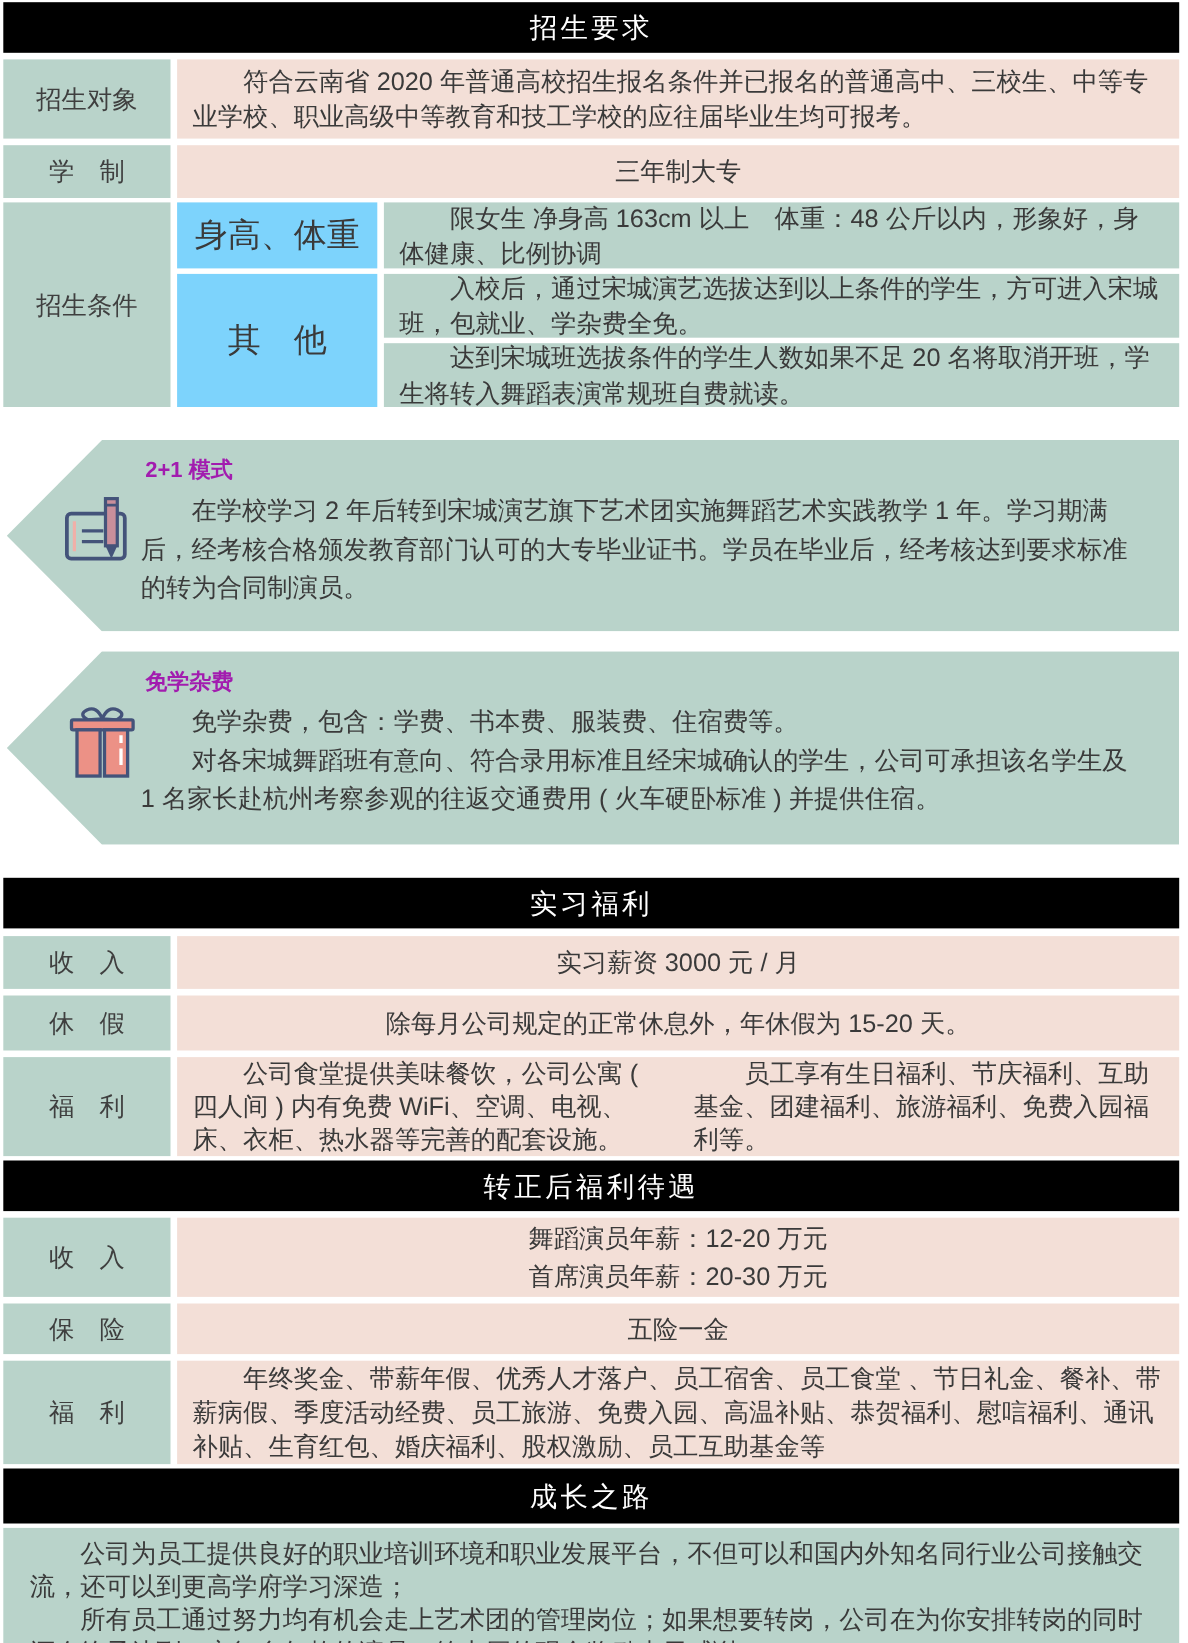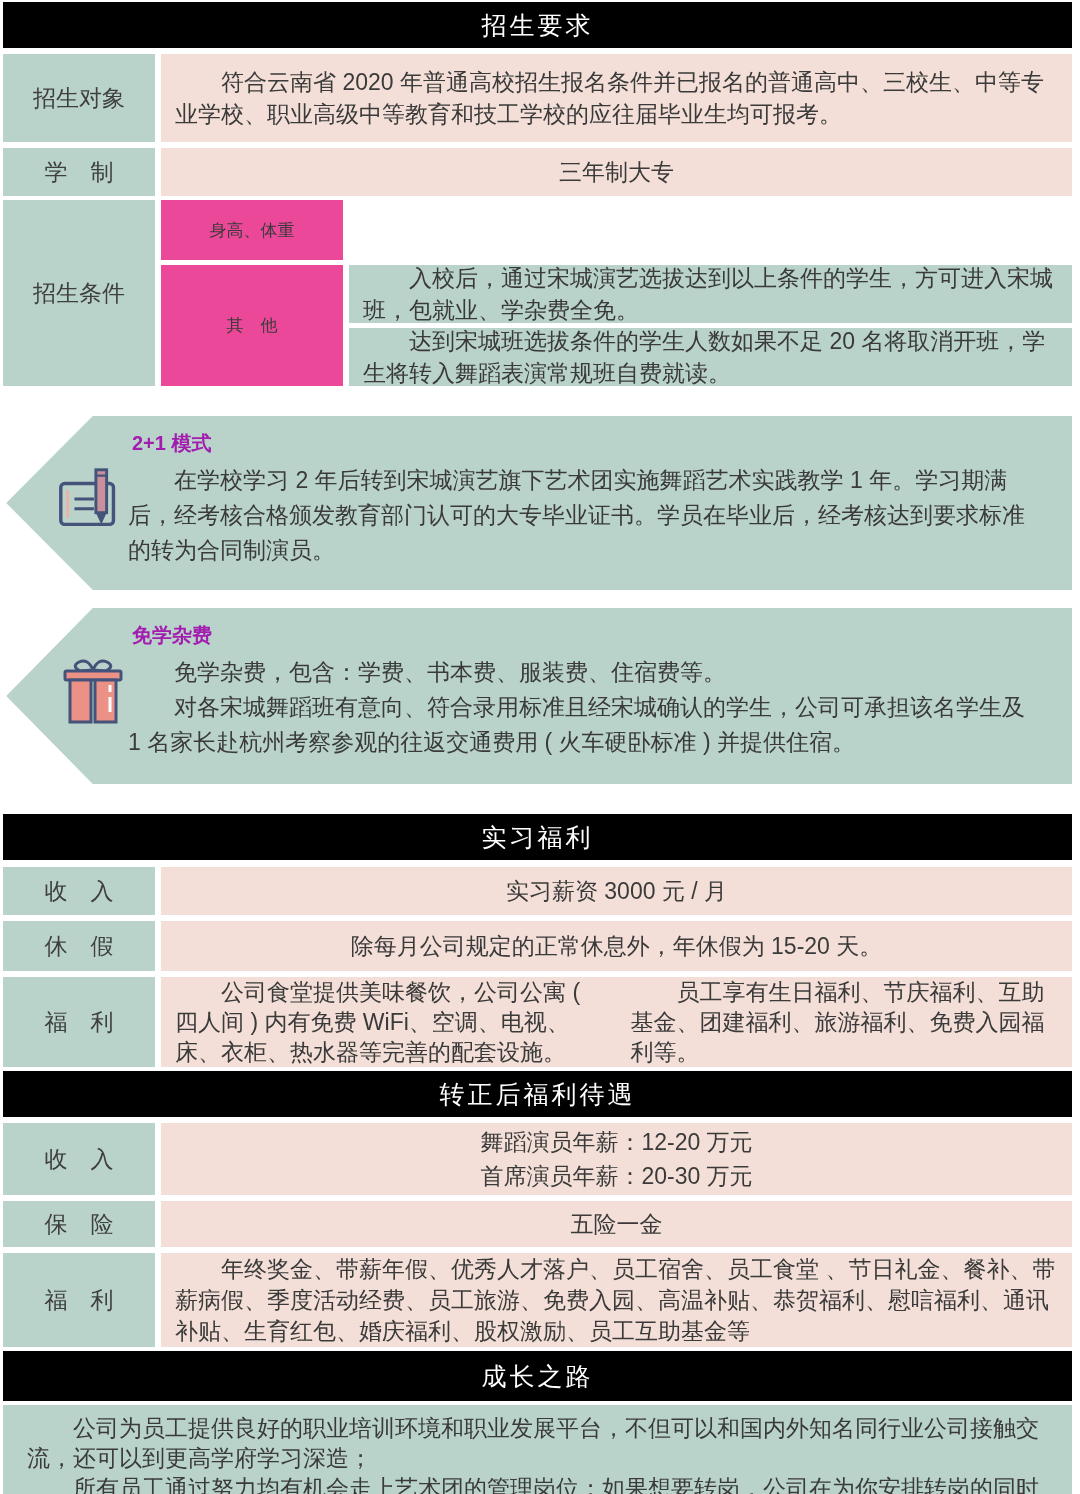--- a/index.html
+++ b/index.html
@@ -29,22 +29,22 @@
   .teal{background:#b9d3ca;}
   .center{justify-content:center;font-size:23px;}
   .txt{
     margin:0;padding:0 14px;font-size:23px;line-height:32px;
     text-indent:2em;text-align:left;width:100%;box-sizing:border-box;
   }
   .cond-right{flex:1;margin-left:6px;display:flex;flex-direction:column;}
   .cond-sub{display:flex;}
   .cond-sub + .cond-sub{margin-top:5px;}
   .sublbl{
-    width:182px;flex:0 0 182px;background:#ec4899;
-    display:flex;align-items:center;justify-content:center;font-size:17px;
+    width:182px;flex:0 0 182px;background:#7dd3fc;
+    display:flex;align-items:center;justify-content:center;font-size:30px;
   }
   .stack{flex:1;display:flex;flex-direction:column;align-items:center;}
   .stack .cell{margin-left:6px;}
   .stack .cell + .cell{margin-top:5px;}
   .banner{
     position:relative;background:#b9d3ca;
     margin-top:30px;
     clip-path:polygon(8.4% 0,100% 0,100% 100%,8.4% 100%,0.3% 50%);
     box-sizing:border-box;
     padding:12px 28px 10px 125px;
@@ -65,37 +65,40 @@
   .b2{margin-top:18px;}
 </style>
 </head>
 <body>
 
 <div class="page">
 
   <section>
     <div class="hdr">招生要求</div>
 
-    <div class="row" style="height:88px">
+    <div class="row" style="height:72px">
       <div class="lbl">招生对象</div>
       <div class="cell pink">
         <p class="txt">符合云南省 2020 年普通高校招生报名条件并已报名的普通高中、三校生、中等专业学校、职业高级中等教育和技工学校的应往届毕业生均可报考。</p>
       </div>
     </div>
 
     <div class="row" style="height:48px">
       <div class="lbl">学　制</div>
       <div class="cell pink center">三年制大专</div>
     </div>
 
     <div class="row" style="height:186px;margin-top:4px">
       <div class="lbl">招生条件</div>
       <div class="cond-right">
         <div class="cond-sub" style="height:60px">
           <div class="sublbl">身高、体重</div>
+          <div class="cell teal">
+            <p class="txt">限女生 净身高 163cm 以上　体重：48 公斤以内，形象好，身体健康、比例协调</p>
+          </div>
         </div>
         <div class="cond-sub" style="height:121px">
           <div class="sublbl">其　他</div>
           <div class="stack">
             <div class="cell teal" style="height:60px">
               <p class="txt">入校后，通过宋城演艺选拔达到以上条件的学生，方可进入宋城班，包就业、学杂费全免。</p>
             </div>
             <div class="cell teal" style="height:56px">
               <p class="txt">达到宋城班选拔条件的学生人数如果不足 20 名将取消开班，学生将转入舞蹈表演常规班自费就读。</p>
             </div>

